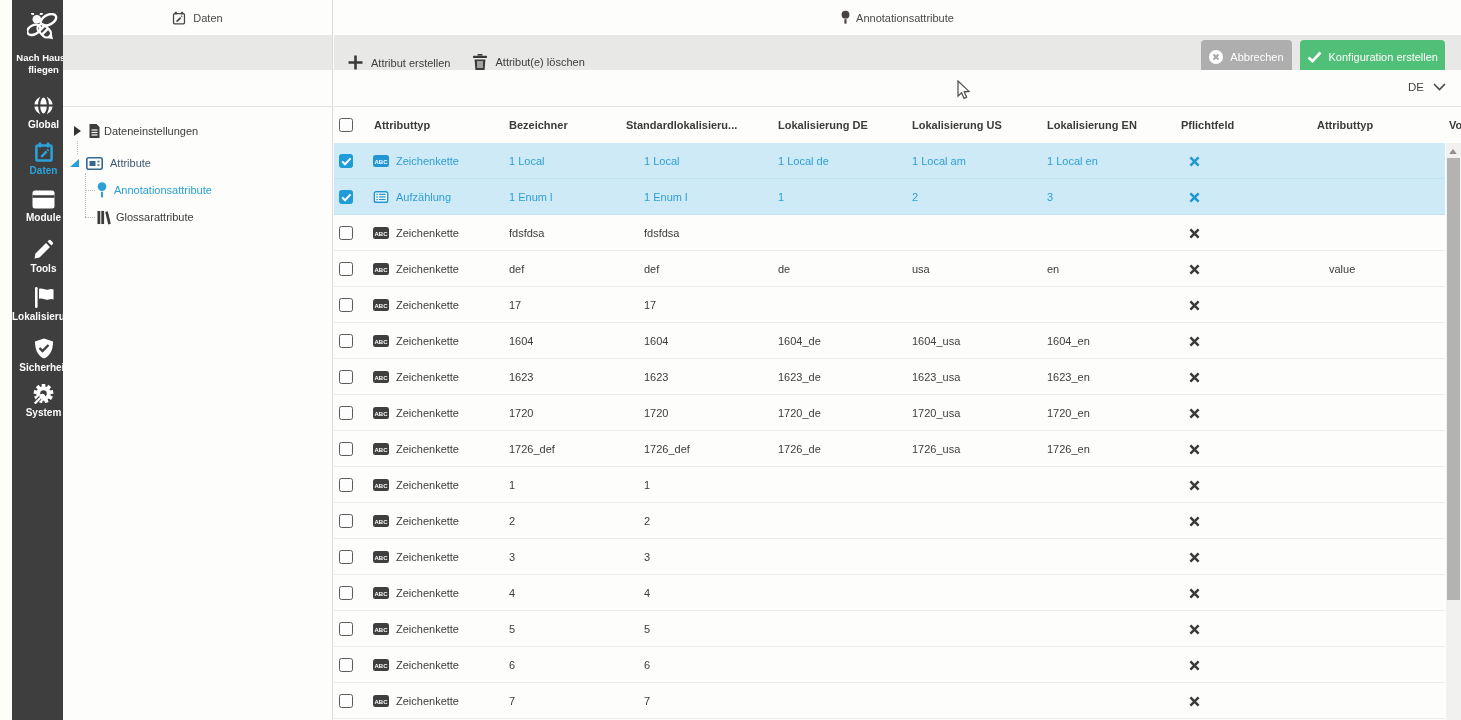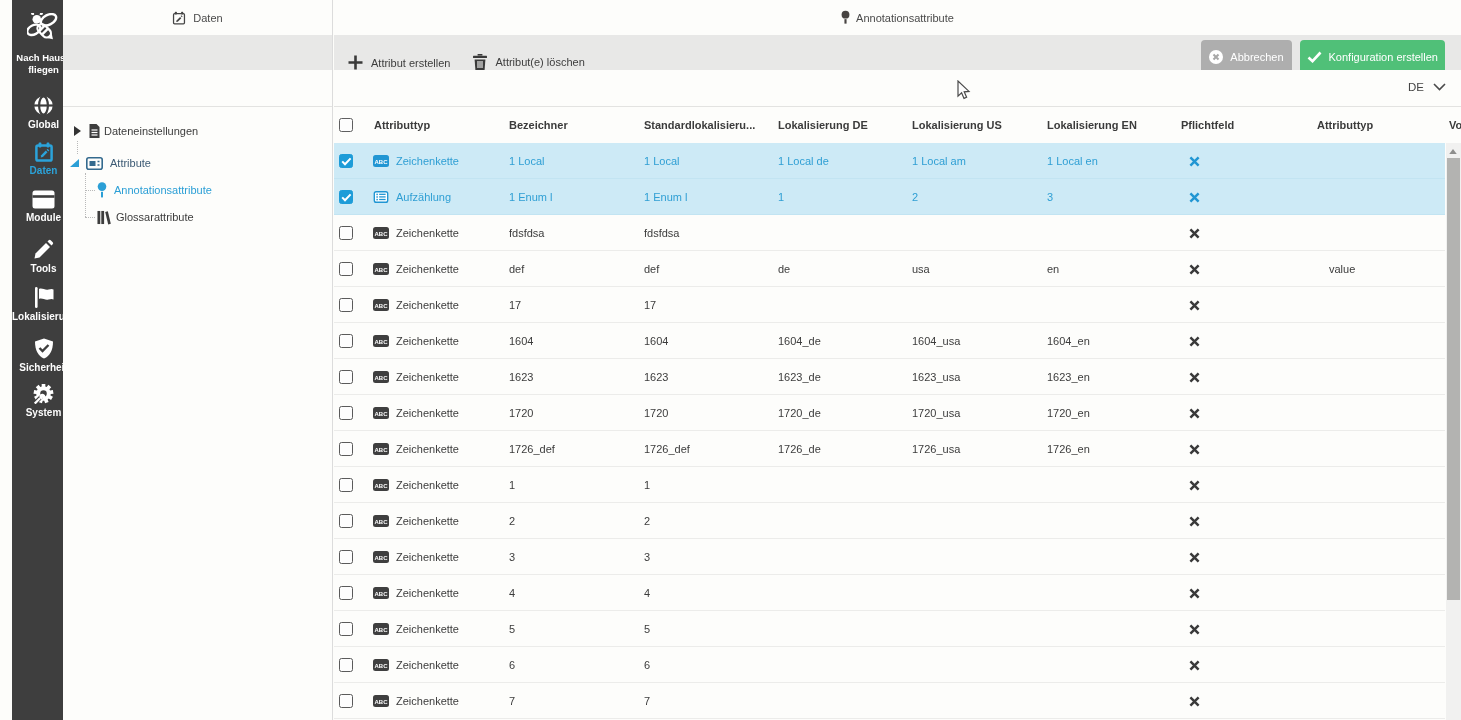--- a/index.html
+++ b/index.html
@@ -270,21 +270,21 @@
     <div class="hline"></div>
   </div>
   <svg id="cursor" width="14" height="20" viewBox="0 0 14 20">
     <path d="M1 1 L1 16.2 L4.6 12.8 L7 18.4 L9.6 17.3 L7.2 11.8 L12 11.4 Z" fill="#fdfdfd" stroke="#4a4a4a" stroke-width="1.2"></path>
   </svg>
   <div id="table">
 <div class="thead">
 <div class="cbx" style="border-color:#5f5f5f"></div>
 <div class="cell" style="left:40px">Attributtyp</div>
 <div class="cell" style="left:175px">Bezeichner</div>
-<div class="cell" style="left:310px">Standardlokalisieru...</div>
+<div class="cell" style="left:292px">Standardlokalisieru...</div>
 <div class="cell" style="left:444px">Lokalisierung DE</div>
 <div class="cell" style="left:578px">Lokalisierung US</div>
 <div class="cell" style="left:713px">Lokalisierung EN</div>
 <div class="cell" style="left:847px">Pflichtfeld</div>
 <div class="cell" style="left:983px">Attributtyp</div>
 <div class="cell" style="left:1115px">Vordefinierte Werte</div>
 </div>
 <div class="trow sel" style="top:36px">
 <div class="cbx on">
           <svg width="11" height="9" viewBox="0 0 11 9" style="position:absolute;left:1px;top:2px">

